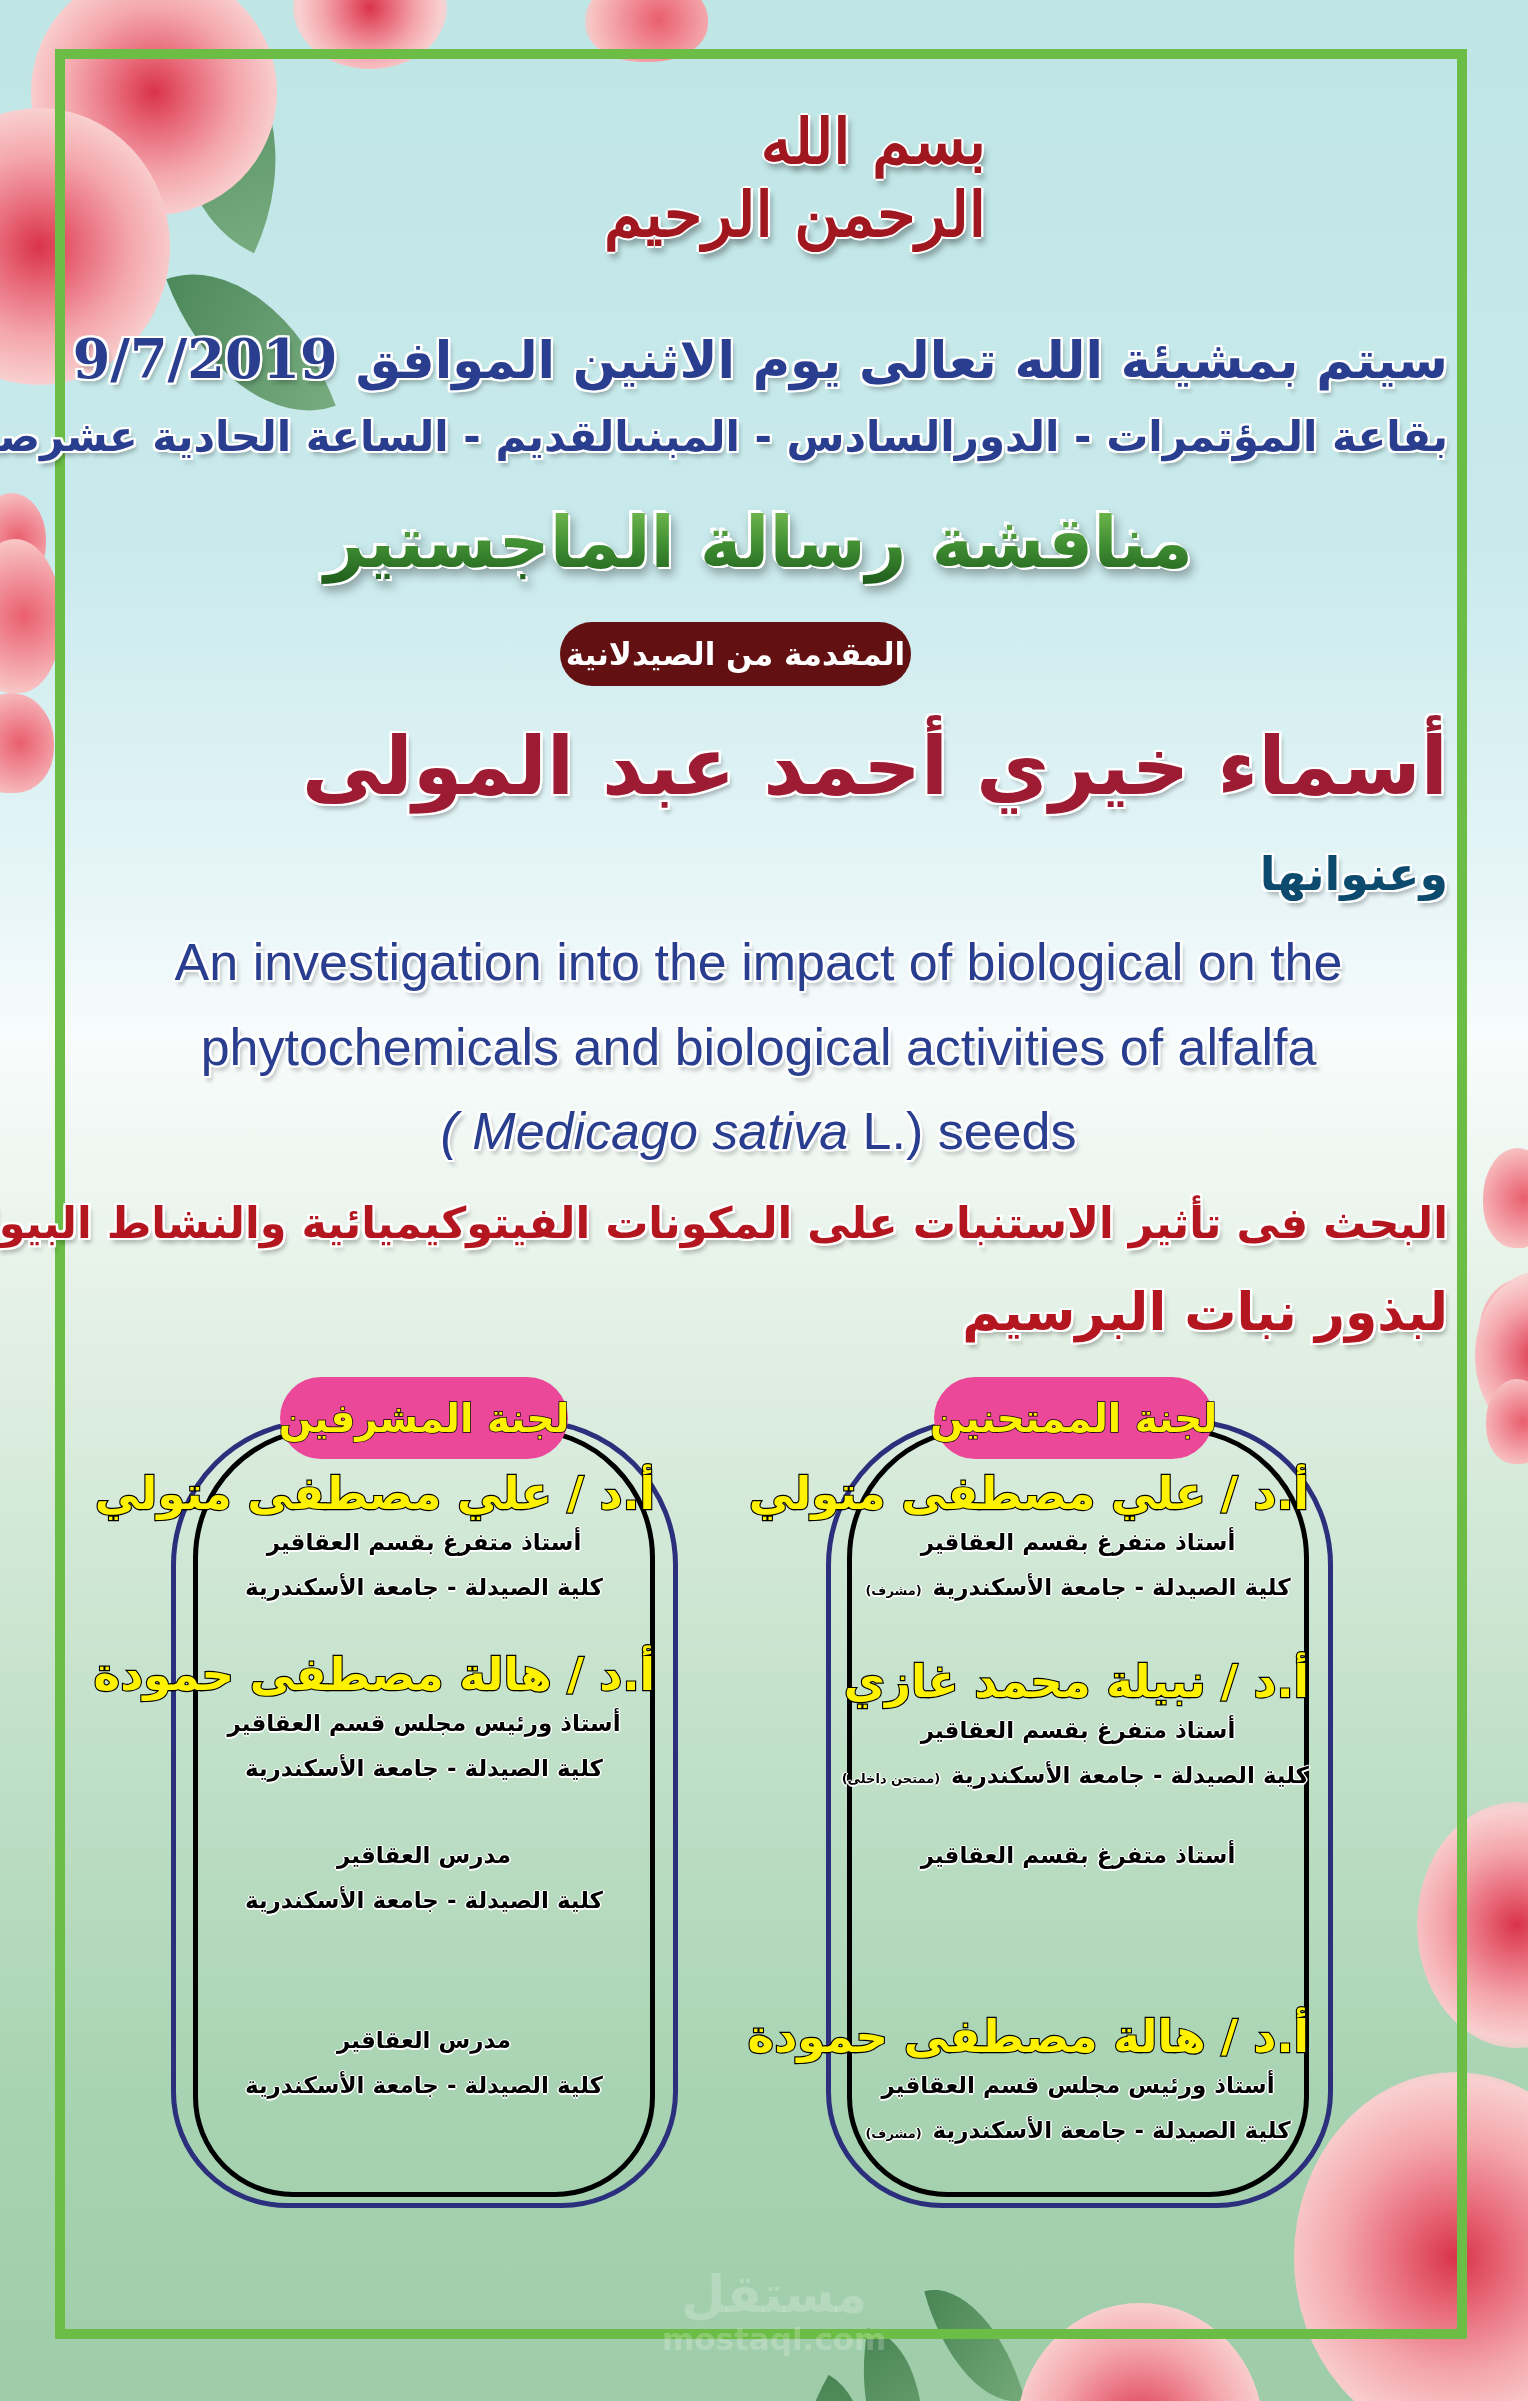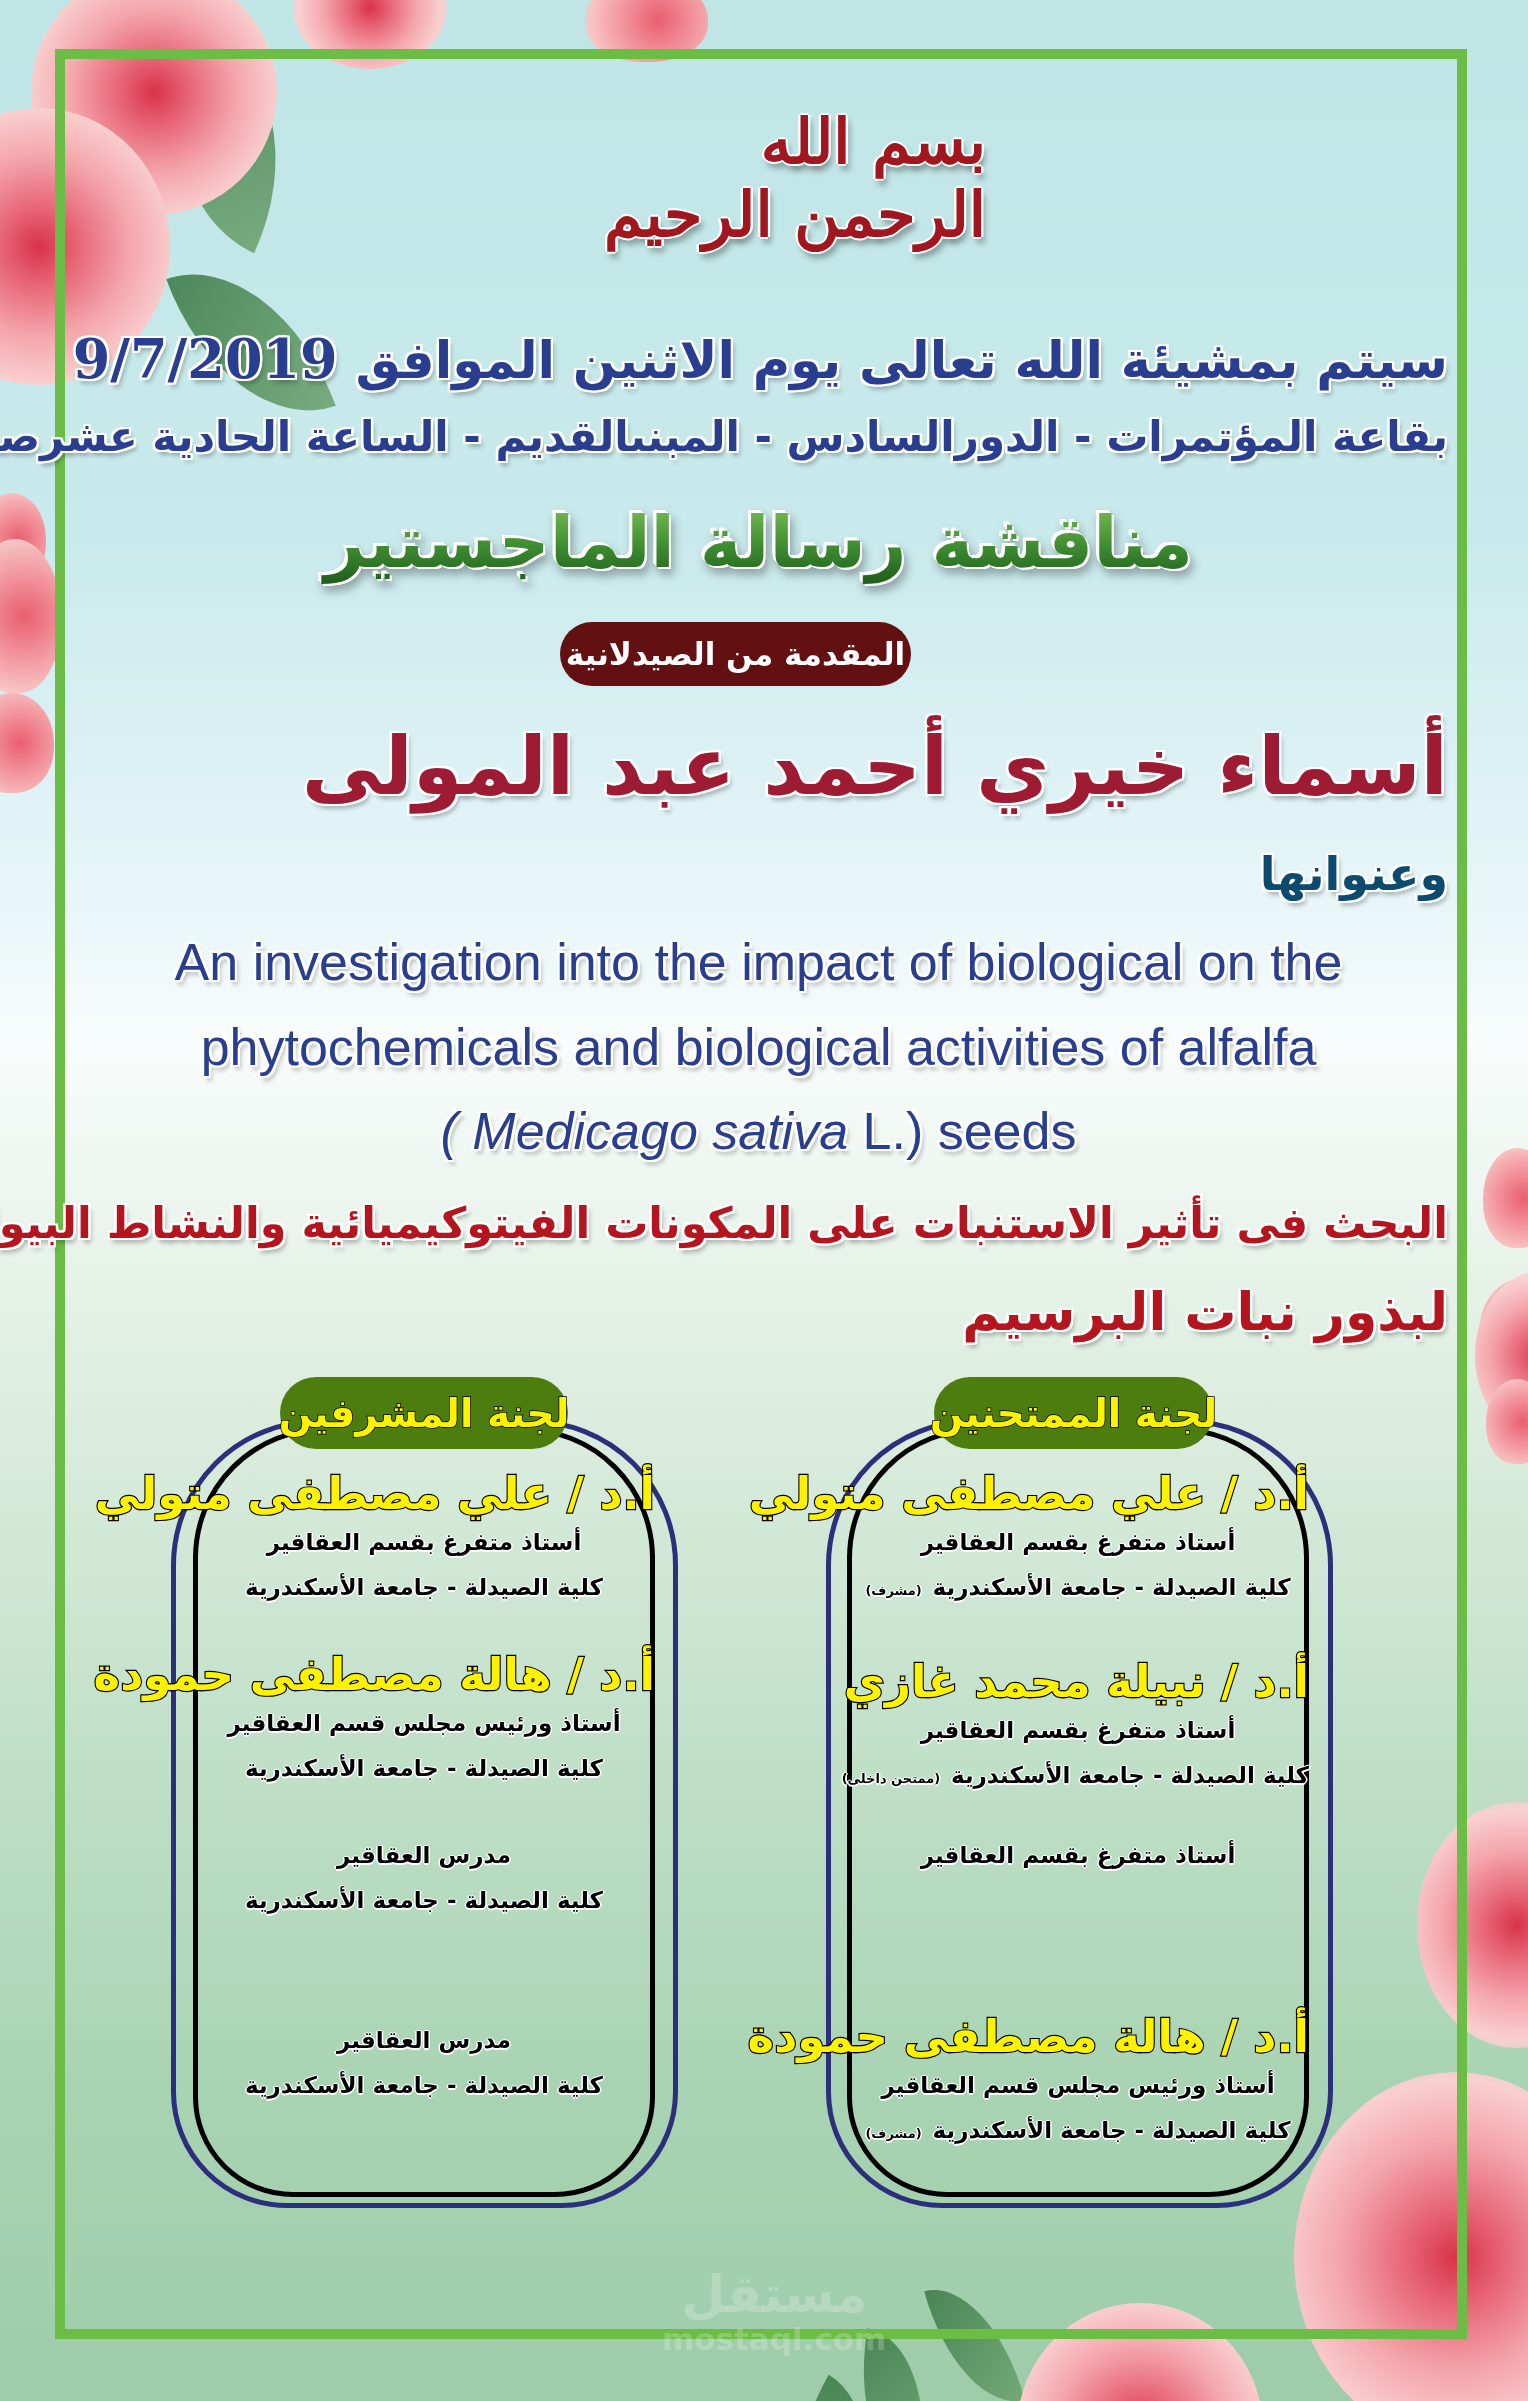--- a/index.html
+++ b/index.html
@@ -55,21 +55,21 @@
 
   
   .panel-outer {
     position: absolute; border: 5.4px solid #2b2f7c; border-radius: 146px 146px 116px 116px;
     box-sizing: border-box;
   }
   .panel-inner {
     position: absolute; border: 5.4px solid #000; border-radius: 131px 131px 100px 100px;
     box-sizing: border-box;
   }
-  .panel-pill { height: 72px; font-size: 39px; color: #fff200; border-radius: 42px; background: #4d7c0f; }
+  .panel-pill { height: 82px; font-size: 39px; color: #fff200; border-radius: 42px; background: #ec4899; }
   .panel-pill span { -webkit-text-stroke: 1.5px #000; paint-order: stroke fill; }
   .member { position: absolute; text-align: center; direction: rtl; white-space: nowrap; }
   .member .mname {
     font-size: 45px; font-weight: bold; color: #fff200;
     -webkit-text-stroke: 2.3px #000; paint-order: stroke fill;
   }
   .member .mline {
     font-size: 23px; font-weight: bold; color: #000;
     text-shadow: 1.5px 0 0 #fff, -1.5px 0 0 #fff, 0 1.5px 0 #fff, 0 -1.5px 0 #fff;
     line-height: 45px;

